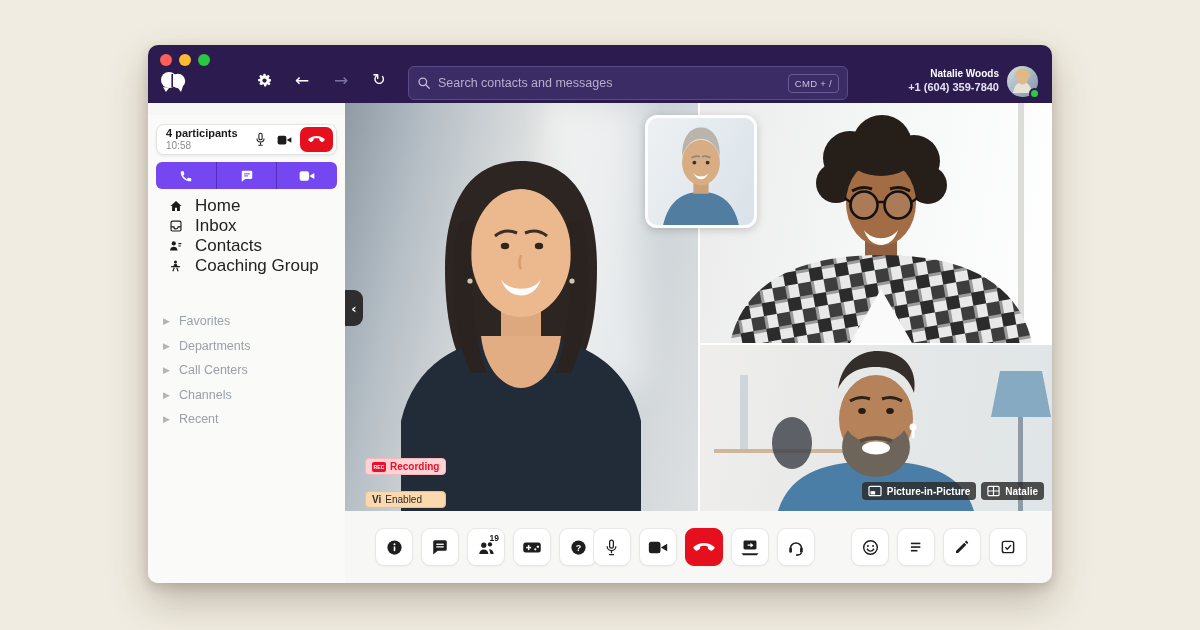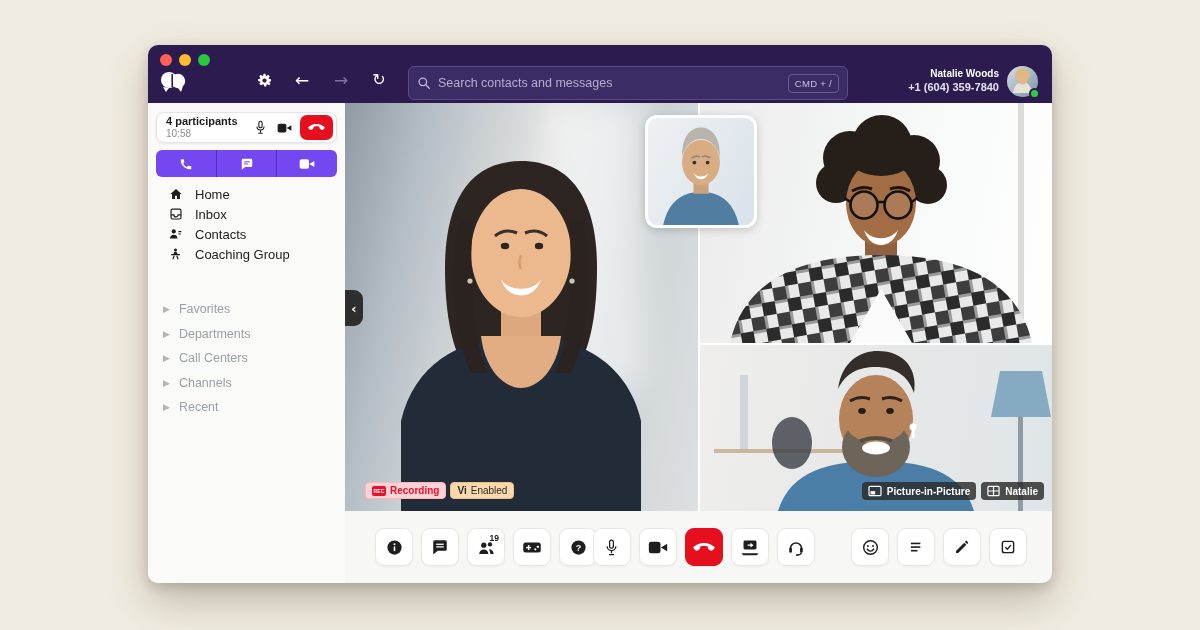--- a/index.html
+++ b/index.html
@@ -30,39 +30,39 @@
   .avatar { position:relative; width:31px; height:31px; border-radius:50%;
     background:linear-gradient(135deg,#cfd8de 10%,#9fb0bd 60%,#7e93a3); overflow:visible; }
   .avatar svg { border-radius:50%; }
   .presence { position:absolute; right:-2px; bottom:-2px; width:11px; height:11px; border-radius:50%;
     background:#2ecb40; border:2px solid var(--topbar-bg,#2b1b4f); }
 
   
   .content { position:relative; height:480px; }
 
   
-  .sidebar { position:absolute; left:0; top:0; width:197px; height:100%; background:#fafaf9; }
+  .sidebar { position:absolute; left:0; top:12px; width:197px; height:100%; background:#fafaf9; }
   .callcard { position:absolute; left:8px; top:9px; width:181px; height:31px; background:#fff;
     border:1px solid #e4e4e4; border-radius:8px; box-shadow:0 1px 3px rgba(0,0,0,.08);
     display:flex; align-items:center; padding:0 3px 0 9px; }
   .callmeta { flex:1; line-height:1.15; }
   .ccount { font-size:11px; font-weight:bold; color:#1b1b1b; }
   .ctime { font-size:10px; color:#8d8d8d; }
   .cc-ic { width:17px; height:17px; margin-right:7px; display:flex; align-items:center; justify-content:center; }
   .hangsm { width:33px; height:25px; background:var(--danger-red,#e60f1e); border-radius:7px;
     display:flex; align-items:center; justify-content:center; }
   .segbar { position:absolute; left:8px; top:47px; width:181px; height:27px; border-radius:6px;
     background:var(--accent-purple,#7547f0); display:flex; overflow:hidden; }
   .seg { flex:1; display:flex; align-items:center; justify-content:center; }
   .seg + .seg { border-left:1px solid rgba(40,10,120,.45); }
 
   .nav { position:absolute; left:0; top:81px; width:100%; }
   .navitem { height:20px; display:flex; align-items:center; padding-left:20px; }
   .navitem .nic { width:15px; height:15px; margin-right:12px; display:flex; align-items:center; justify-content:center; }
-  .navitem .nlabel { font-size:13px; color:#222; }
+  .navitem .nlabel { font-size:17px; color:#222; }
   .sections { position:absolute; left:0; top:194px; width:100%; }
   .secitem { height:24.5px; display:flex; align-items:center; padding-left:15px; }
   .tri { color:#b4b4b4; font-size:9px; margin-right:9px; font-family:"DejaVu Sans",sans-serif; }
   .seclabel { font-size:12.5px; color:#9ba1a8; }
 
   
   .videos { position:absolute; left:197px; top:0; width:707px; height:408px; background:#fff; }
   .tile { position:absolute; overflow:hidden; }
   .tile svg.person { position:absolute; left:0; top:0; width:100%; height:100%; }
   .tile-main { left:0; top:0; width:353px; height:408px;
@@ -76,21 +76,21 @@
     background:linear-gradient(100deg,#efeeec 0%,#e6e8e7 50%,#dfe5e8 100%); }
   .pip { position:absolute; left:300px; top:12px; width:112px; height:113px; border-radius:12px;
     border:3px solid rgba(255,255,255,.9); overflow:hidden;
     background:linear-gradient(120deg,#eef1f3,#d9e2e9); box-shadow:0 2px 8px rgba(0,0,0,.18); }
   .pip svg { position:absolute; left:0; top:0; width:100%; height:100%; }
 
   .collapse-tab { position:absolute; left:0; top:187px; width:18px; height:36px; background:#2e2e2e;
     border-radius:0 9px 9px 0; display:flex; align-items:center; justify-content:center;
     color:#fff; font-size:13px; font-weight:bold; font-family:"DejaVu Sans",sans-serif; }
 
-  .badges-bl { position:absolute; left:20px; bottom:12px; display:flex; gap:4px; }
+  .badges-bl { position:absolute; left:20px; bottom:3px; display:flex; gap:16px;flex-direction:column; }
   .badge { display:flex; align-items:center; height:17px; border-radius:4px; padding:0 6px; font-size:10px; font-weight:bold; }
   .badge-rec { background:var(--recording-bg,#ffd2d6); color:var(--recording-text,#e8102a); border:1px solid #f3b9bd; }
   .recbox { width:14px; height:10px; background:var(--recording-text,#e8102a); border-radius:2px; color:#fff;
     font-size:5px; display:flex; align-items:center; justify-content:center; margin-right:4px; letter-spacing:.2px; }
   .badge-vi { background:var(--vi-bg,#fbd9ad); color:#2a2a2a; border:1px solid #e8c08b; }
   .vi-b { font-weight:bold; margin-right:4px; }
   .vi-e { font-weight:normal; }
   .badges-br { position:absolute; right:8px; bottom:11px; display:flex; gap:5px; }
   .badge-dark { background:rgba(42,42,42,.82); color:#fff; border-radius:4px; height:18px; }
   .badge-dark .bic { margin-right:5px; display:flex; }

